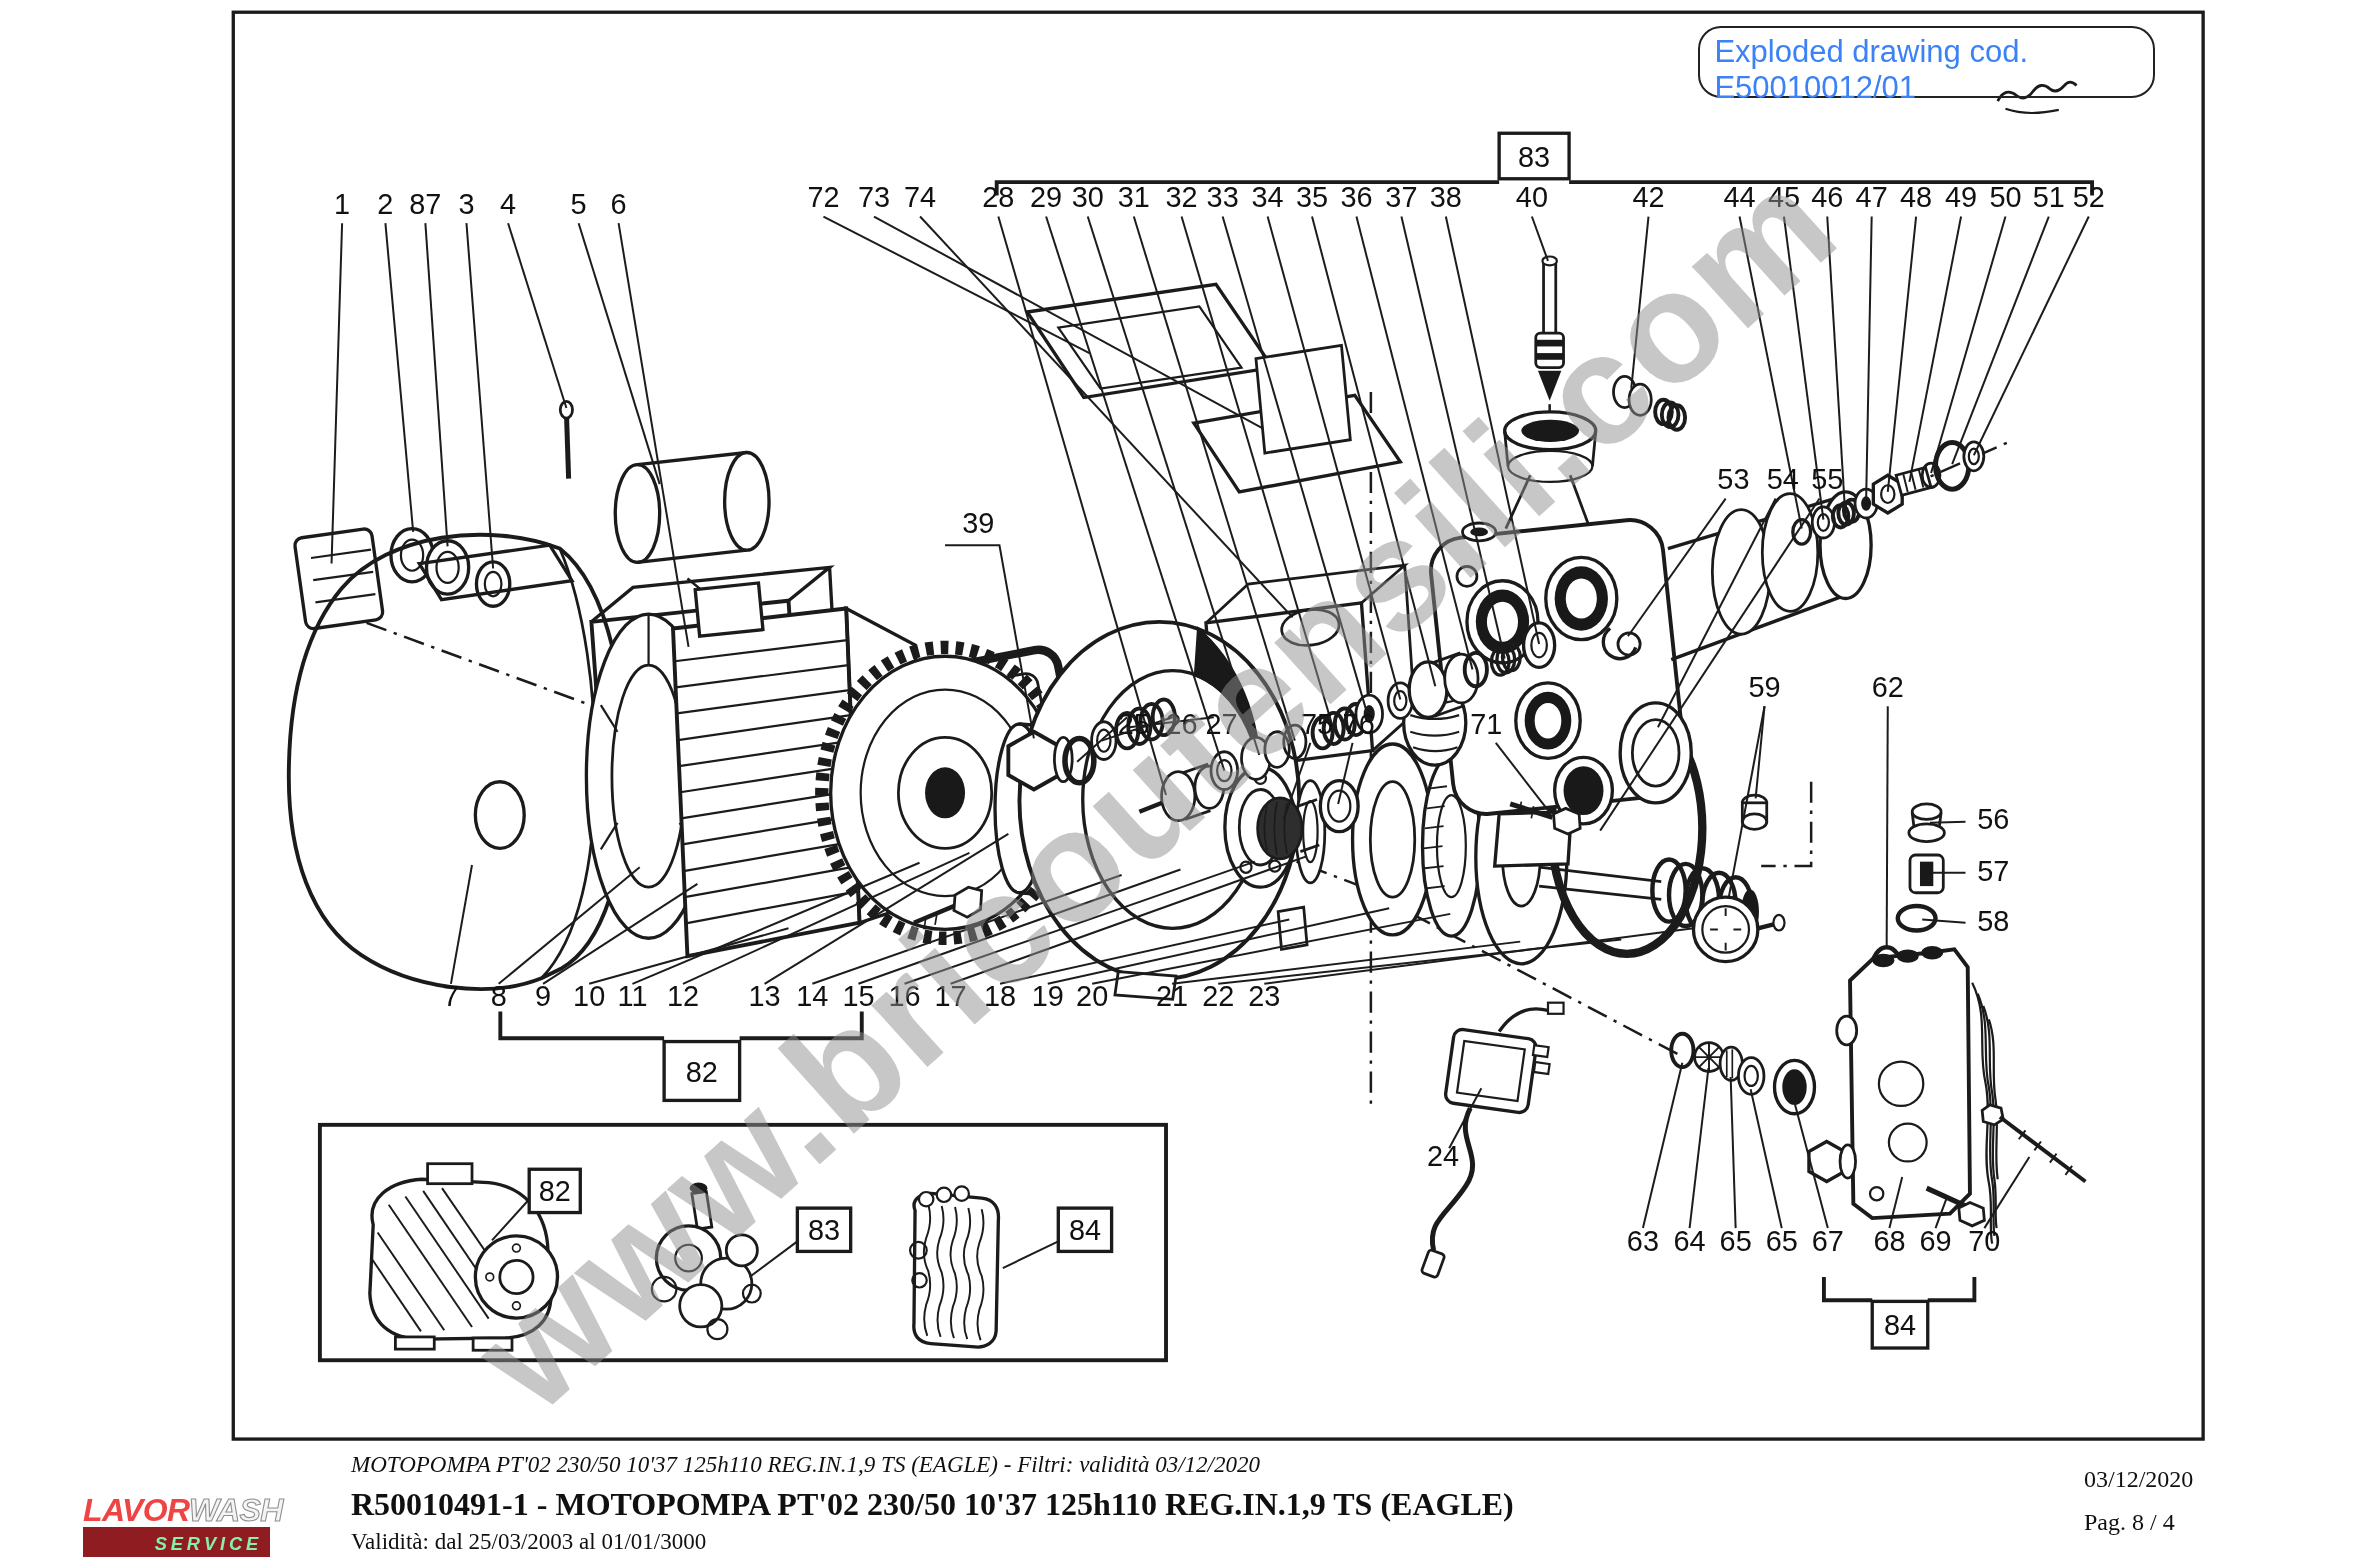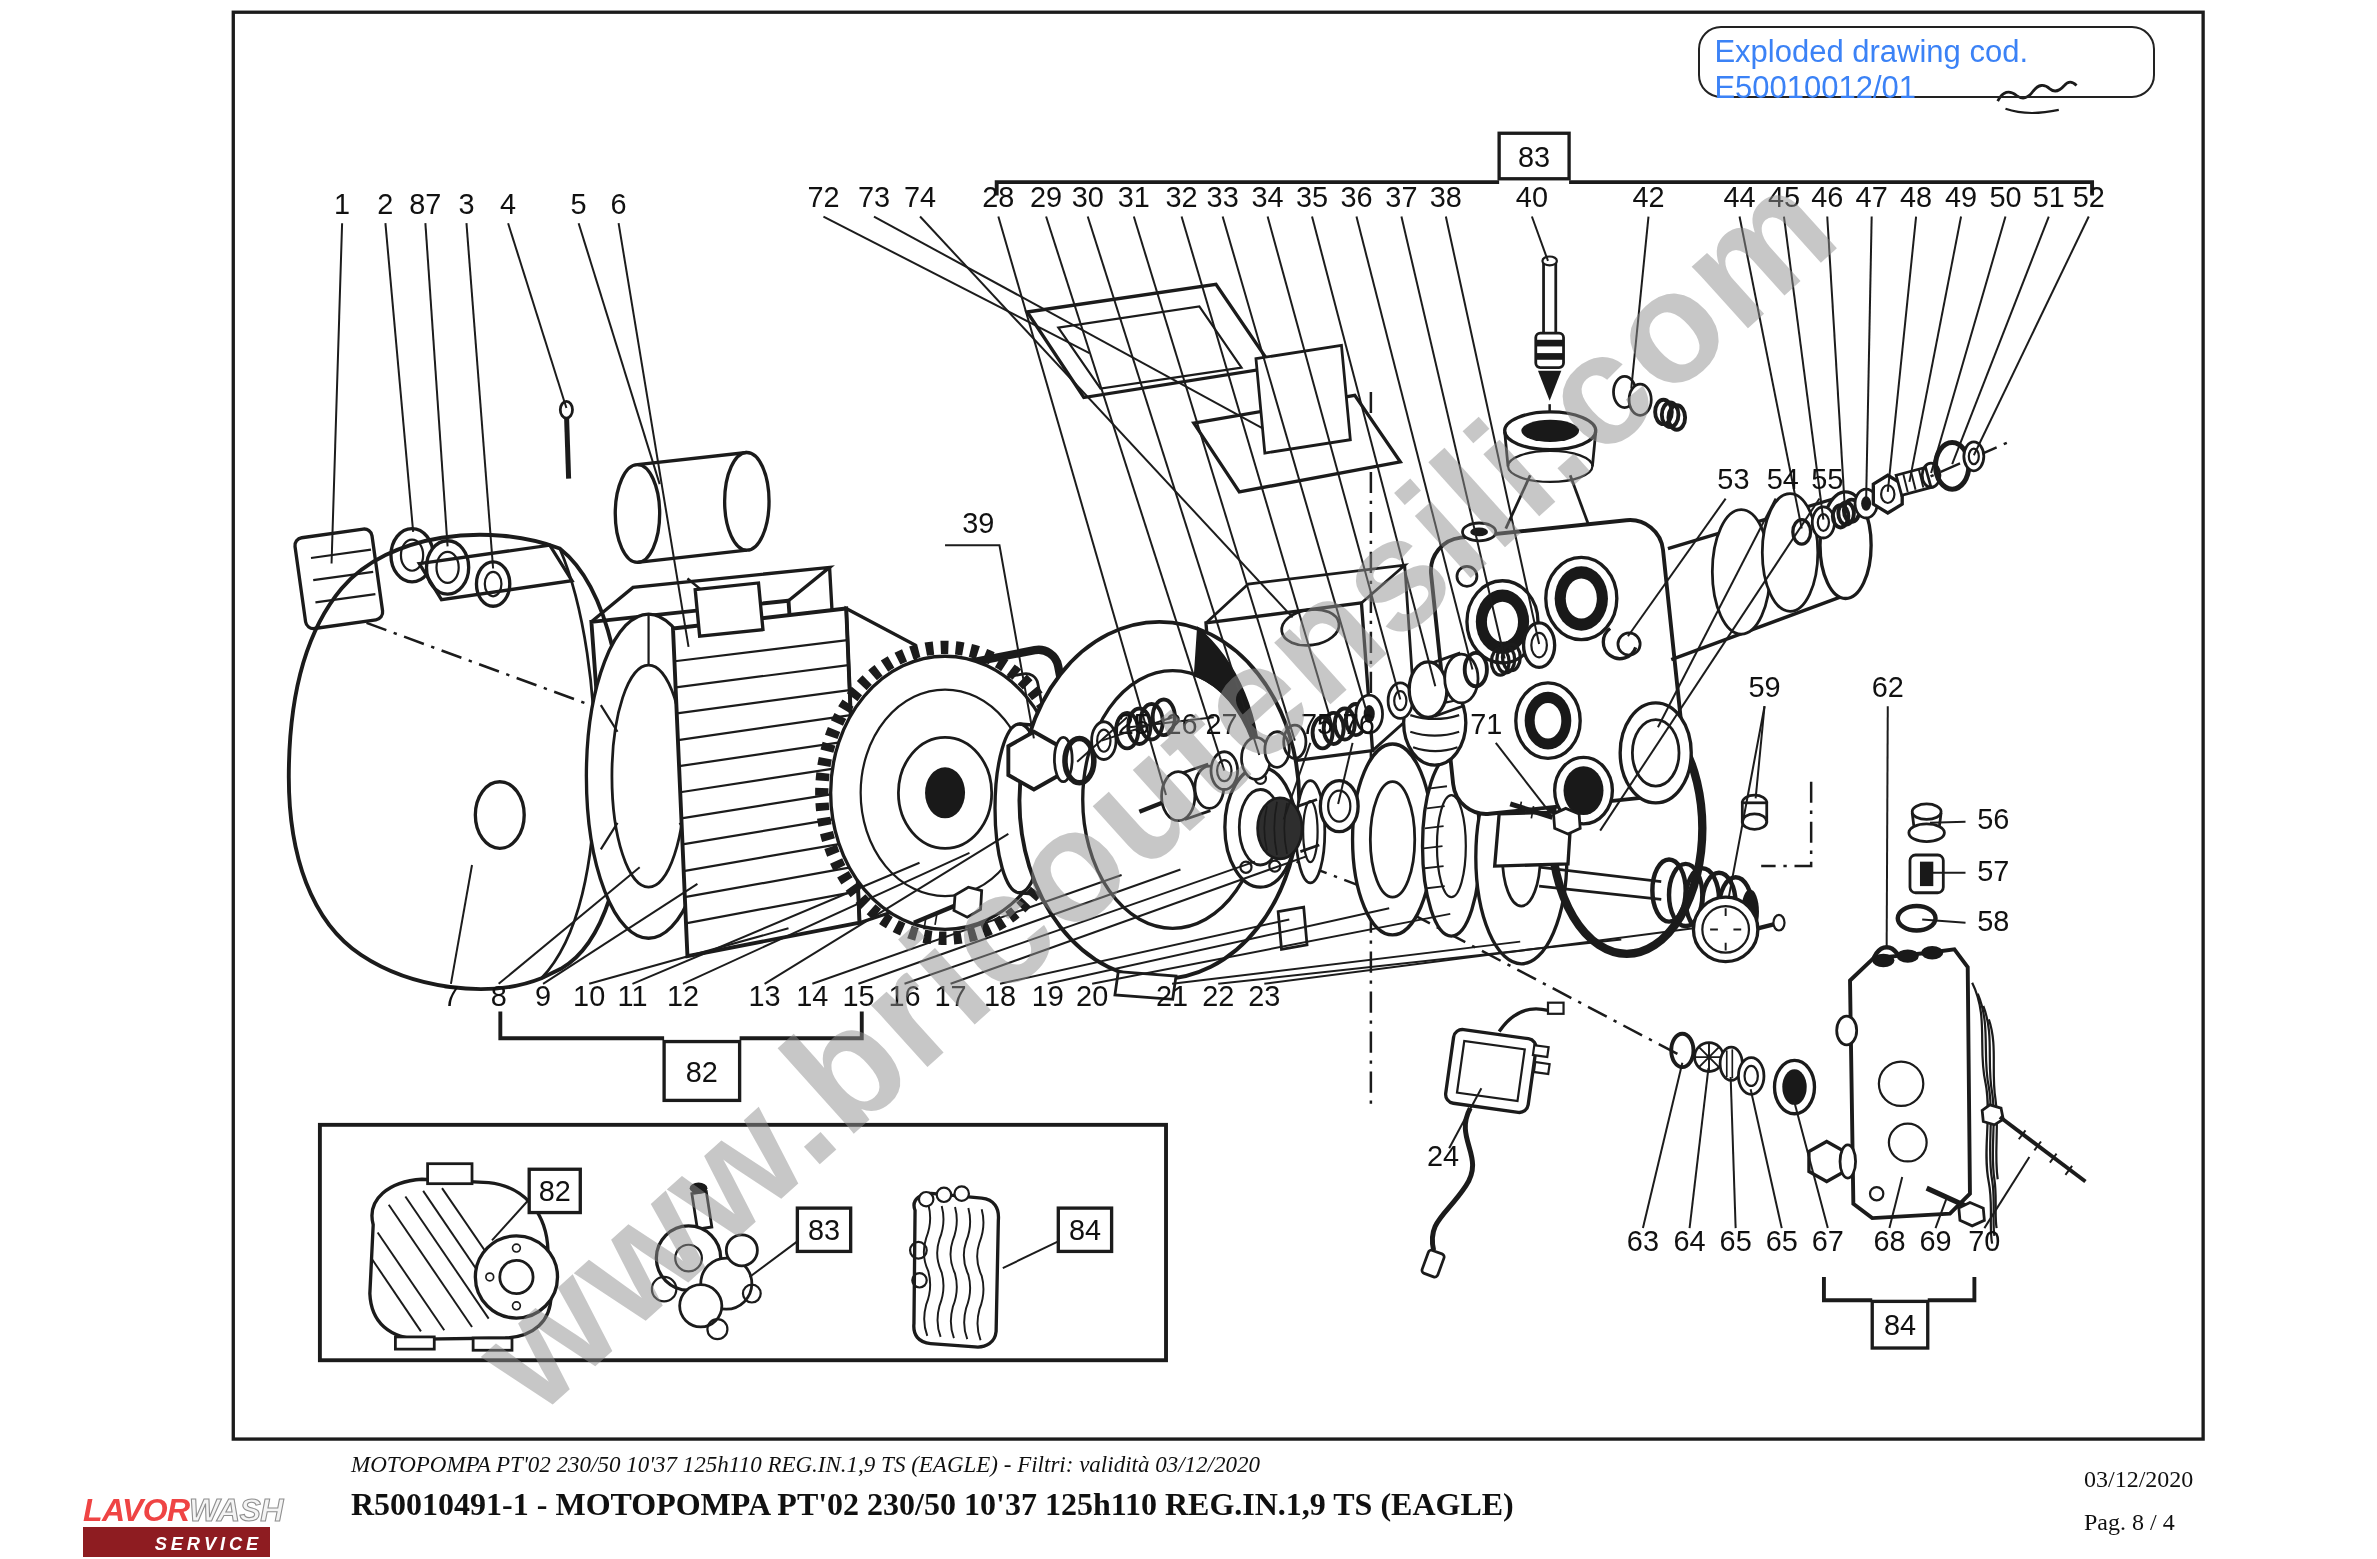--- a/index.html
+++ b/index.html
@@ -15,21 +15,21 @@
   .dashdot{stroke:#1b1b1b;stroke-width:4.5px;fill:none;stroke-dasharray:38 14 6 14;}
   .bracket{stroke:#1b1b1b;stroke-width:7px;fill:none;}
   #title-box{position:absolute;left:1698px;top:25.5px;width:439px;height:62px;border:2.8px solid #222;border-radius:23px;padding:6.7px 0 0 14.4px;font-size:31px;color:#3b82f6;letter-spacing:0;}
   #watermark{position:absolute;left:1155px;top:789px;transform:translate(-50%,-50%) rotate(-42deg);font-size:158px;font-weight:bold;color:rgba(143,143,143,0.5);white-space:nowrap;letter-spacing:2.2px;pointer-events:none;z-index:5;}
   #footer{position:absolute;left:0;top:1442px;width:2377px;height:118px;color:#101010;}
   #logo{position:absolute;left:83px;top:53px;width:189px;}
   #logo .logo-top{font-style:italic;font-weight:bold;font-size:32px;line-height:31px;letter-spacing:-0.6px;}
   #logo .lavor{color:#ef4444;}
   #logo .wash{color:#f4f4f4;text-align:center;-webkit-text-stroke:1.1px #8f8f8f;}
   #logo .logo-bar{margin-top:1.1px;width:187px;height:30px;background:#8e1c21;text-align:right;}
-  #logo .logo-bar span{display:inline-block;margin:5.6px 7.8px 0 0;color:#ffffff;font-size:18.3px;font-weight:bold;font-style:italic;letter-spacing:3.9px;}
+  #logo .logo-bar span{display:inline-block;margin:5.6px 7.8px 0 0;color:#86efac;font-size:18.3px;font-weight:bold;font-style:italic;letter-spacing:3.9px;}
   #doc-info{position:absolute;left:351px;top:10px;font-family:"Liberation Serif",serif;}
   .doc-line1{font-style:italic;font-size:23px;}
   .doc-line2{font-weight:bold;font-size:32px;margin-top:7.8px;}
   .doc-line3{font-size:23px;margin-top:6.7px;}
   #page-info{position:absolute;left:2084px;top:24.4px;font-family:"Liberation Serif",serif;font-size:24px;}
   #page-info div+div{margin-top:15.5px;}
 </style>
 </head>
 <body>
 
@@ -612,20 +612,21 @@
 <div id="watermark">www.bricoutensili.com</div>
 
 <div id="footer">
   <div id="logo">
     <div class="logo-top"><span class="lavor">LAVOR</span><span class="wash">WASH</span></div>
     <div class="logo-bar"><span>SERVICE</span></div>
   </div>
   <div id="doc-info">
     <div class="doc-line1">MOTOPOMPA PT'02 230/50 10'37 125h110 REG.IN.1,9 TS (EAGLE) - Filtri: validità 03/12/2020</div>
     <div class="doc-line2">R50010491-1 - MOTOPOMPA PT'02 230/50 10'37 125h110 REG.IN.1,9 TS (EAGLE)</div>
+    <div class="doc-line3">Validità: dal 25/03/2003 al 01/01/3000</div>
   </div>
   <div id="page-info">
     <div>03/12/2020</div>
     <div>Pag. 8 / 4</div>
   </div>
 </div>
 
 </div>
 
 

